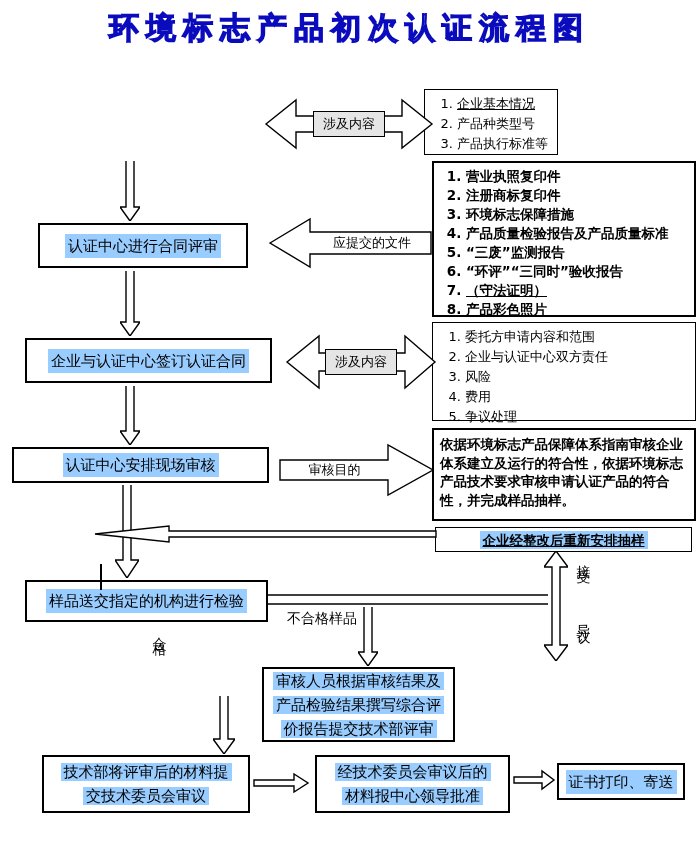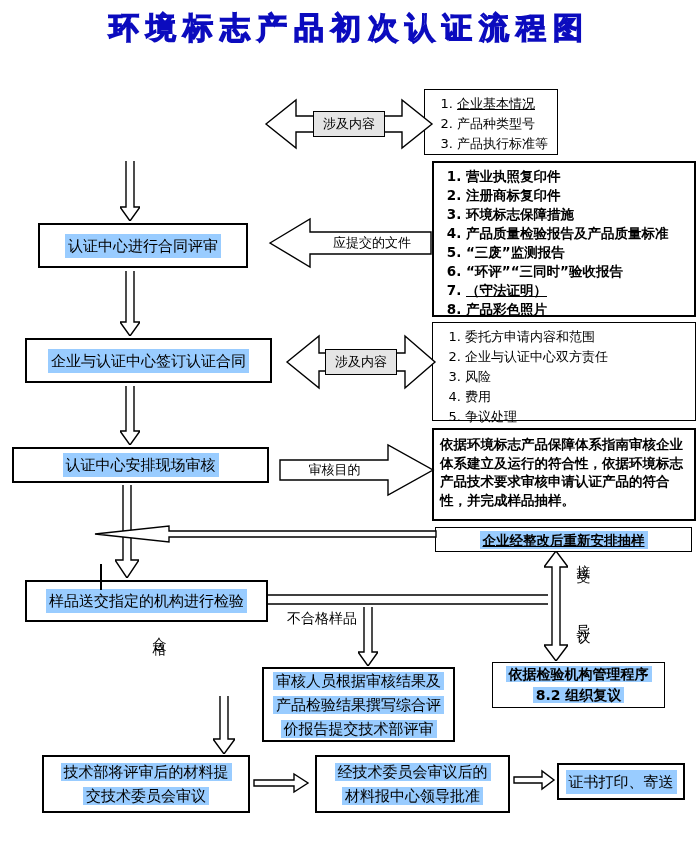--- a/index.html
+++ b/index.html
@@ -85,24 +85,20 @@
   <div class="box thin bold und" style="left:435px; top:527px; width:257px; height:25px; font-size:13.5px; line-height:18px;">
     <span class="hl">企业经整改后重新安排抽样</span>
   </div>
 
   <div class="box" style="left:262px; top:667px; width:193px; height:75px; border-width:2px; font-size:15px; line-height:24px;">
       <div><span class="hl">审核人员根据审核结果及</span></div>
       <div><span class="hl">产品检验结果撰写综合评</span></div>
       <div><span class="hl">价报告提交技术部评审</span></div>
     </div>
 
-  <div class="box bold" style="left:492px; top:662px; width:173px; height:46px; border-width:1.5px; font-size:14px; line-height:21px;">
-      <div><span class="hl">依据检验机构管理程序</span></div>
-      <div><span class="hl">8.2 组织复议</span></div>
-    </div>
 
   <div class="box" style="left:315px; top:755px; width:195px; height:58px;">
       <div><span class="hl">经技术委员会审议后的</span></div>
       <div><span class="hl">材料报中心领导批准</span></div>
     </div>
 
   <div class="box" style="left:42px; top:755px; width:208px; height:58px;">
       <div><span class="hl">技术部将评审后的材料提</span></div>
       <div><span class="hl">交技术委员会审议</span></div>
     </div>

